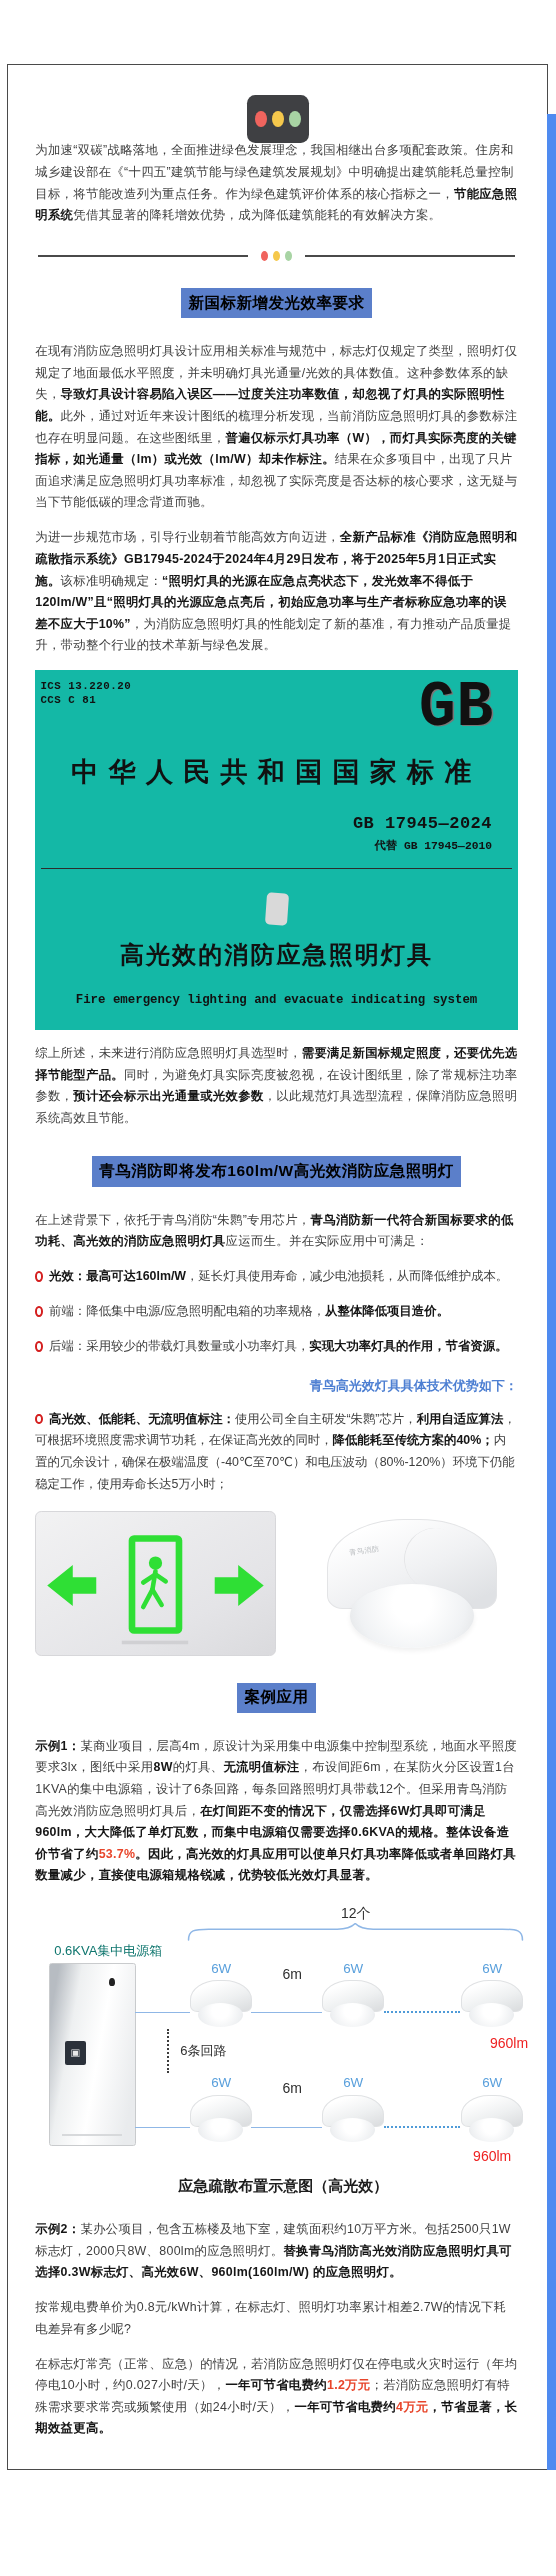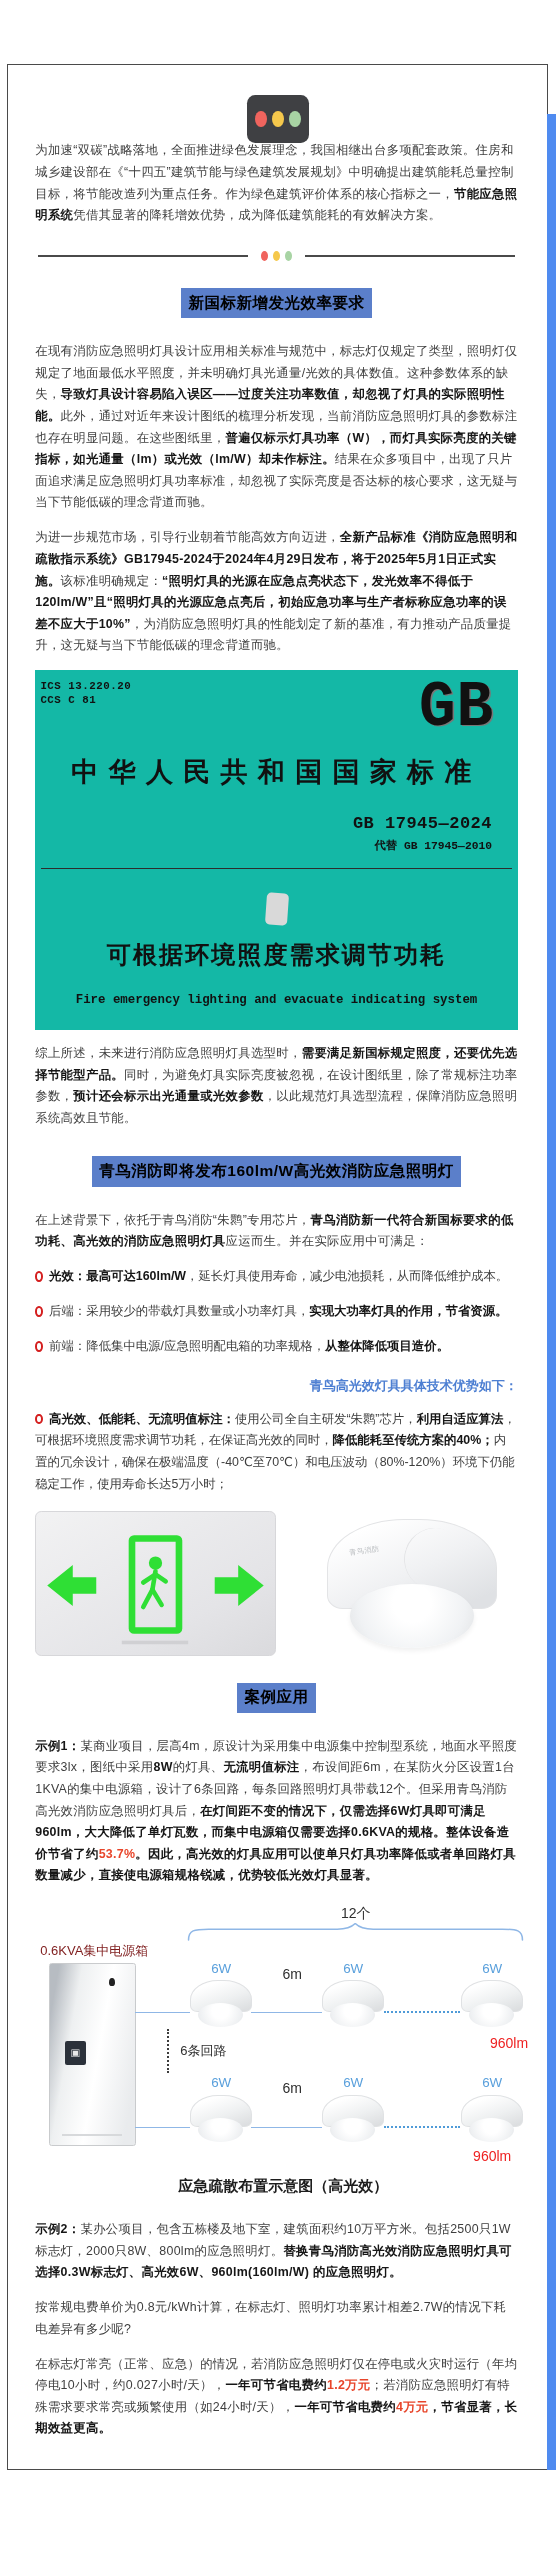--- a/index.html
+++ b/index.html
@@ -65,21 +65,21 @@
     border-left:1px solid #e3e4e6; border-radius:50%; transform:rotate(18deg); }
   .lampbig .dome { position:absolute; bottom:0; left:23px; width:124px; height:64px; border-radius:50%;
     background:radial-gradient(circle at 50% 30%, #ffffff 25%, #f0f2f4 70%, #e2e4e6 95%);
     box-shadow:0 3.1px 5.2px rgba(0,0,0,0.06); }
   .lampbig .logo { position:absolute; top:27px; left:21.6px; font-size:7.2px; color:#b9bcbf; transform:rotate(-8deg); letter-spacing:0.5px; }
 
   
   .diagram { position:relative; width:496px; height:301px; margin:17.5px auto 0; font-size:12.4px; }
   .dg-count { position:absolute; left:152px; width:337px; top:0; text-align:center; color:#2f2f2f; font-size:14px; }
   .dg-brace { position:absolute; left:152px; top:18.5px; }
-  .dg-psu { position:absolute; left:5px; top:37px; color:#7f1d1d; font-size:13px; }
+  .dg-psu { position:absolute; left:19px; top:37px; color:#0f766e; font-size:13px; }
   .cabinet { position:absolute; left:13.4px; top:58px; width:87px; height:183px;
     background:linear-gradient(100deg,#b7bcc2 8%,#eef0f1 28%,#ffffff 55%,#e9ebed 90%);
     border:0.5px solid #c9cbcd; border-radius:2.6px; }
   .cabinet .knob { position:absolute; top:14.4px; right:19.6px; width:5.7px; height:7.7px; background:#222; border-radius:50% 50% 50% 50%/60% 60% 40% 40%; }
   .cabinet .panel { position:absolute; top:77px; left:15.5px; width:20.6px; height:24px; background:#2b313a; border-radius:2.1px;
     color:#e8e8e8; font-size:10.3px; text-align:center; line-height:24px; }
   .cabinet .foot { position:absolute; bottom:8.2px; left:12.4px; right:12.4px; height:2.6px; background:#d7d9db; }
   .lampsm { position:absolute; width:62px; height:47px; }
   .lampsm .body { position:absolute; top:0; left:0; width:62px; height:32px;
     background:linear-gradient(160deg,#ffffff 20%,#eef0f1 60%,#dcdee0 95%);
@@ -117,48 +117,48 @@
         <i class="dot-yellow"></i>
         <i class="dot-green"></i>
       </span>
       <span class="line"></span>
     </div>
 
     <div class="banner-wrap"><span class="banner">新国标新增发光效率要求</span></div>
 
     <p class="p"><span>在现有消防应急照明灯具设计应用相关标准与规范中，标志灯仅规定了类型，照明灯仅规定了地面最低水平照度，并未明确灯具光通量/光效的具体数值。这种参数体系的缺失，</span><span class="b">导致灯具设计容易陷入误区——过度关注功率数值，却忽视了灯具的实际照明性能。</span><span>此外，通过对近年来设计图纸的梳理分析发现，当前消防应急照明灯具的参数标注也存在明显问题。在这些图纸里，</span><span class="b">普遍仅标示灯具功率（W），而灯具实际亮度的关键指标，如光通量（lm）或光效（lm/W）却未作标注。</span><span>结果在众多项目中，出现了只片面追求满足应急照明灯具功率标准，却忽视了实际亮度是否达标的核心要求，这无疑与当下节能低碳的理念背道而驰。</span></p>
 
-    <p class="p"><span>为进一步规范市场，引导行业朝着节能高效方向迈进，</span><span class="b">全新产品标准《消防应急照明和疏散指示系统》GB17945-2024于2024年4月29日发布，将于2025年5月1日正式实施。</span><span>该标准明确规定：</span><span class="b">“照明灯具的光源在应急点亮状态下，发光效率不得低于120lm/W”且“照明灯具的光源应急点亮后，初始应急功率与生产者标称应急功率的误差不应大于10%”</span><span>，为消防应急照明灯具的性能划定了新的基准，有力推动产品质量提升，这无疑与当下节能低碳的理念背道而驰。</span></p>
+    <p class="p"><span>为进一步规范市场，引导行业朝着节能高效方向迈进，</span><span class="b">全新产品标准《消防应急照明和疏散指示系统》GB17945-2024于2024年4月29日发布，将于2025年5月1日正式实施。</span><span>该标准明确规定：</span><span class="b">“照明灯具的光源在应急点亮状态下，发光效率不得低于120lm/W”且“照明灯具的光源应急点亮后，初始应急功率与生产者标称应急功率的误差不应大于10%”</span><span>，为消防应急照明灯具的性能划定了新的基准，有力推动产品质量提升，带动整个行业的技术革新与绿色发展。</span></p>
 
     <div class="gb">
       <div class="gb-top">
         <div class="gb-ics">
           <div>ICS 13.220.20</div>
           <div>CCS C 81</div>
         </div>
         <div class="gb-logo">GB</div>
       </div>
       <div class="gb-nation">中华人民共和国国家标准</div>
       <div class="gb-code">GB 17945—2024</div>
       <div class="gb-replace">代替 GB 17945—2010</div>
       <div class="gb-hr"></div>
       <div class="gb-stamp"></div>
-      <div class="gb-title">可根据环境照度需求调节功耗</div>
+      <div class="gb-title">高光效的消防应急照明灯具</div>
       <div class="gb-title-en">Fire emergency lighting and evacuate indicating system</div>
     </div>
 
     <p class="p"><span>综上所述，未来进行消防应急照明灯具选型时，</span><span class="b">需要满足新国标规定照度，还要优先选择节能型产品。</span><span>同时，为避免灯具实际亮度被忽视，在设计图纸里，除了常规标注功率参数，</span><span class="b">预计还会标示出光通量或光效参数</span><span>，以此规范灯具选型流程，保障消防应急照明系统高效且节能。</span></p>
 
     <div class="banner-wrap"><span class="banner">青鸟消防即将发布160lm/W高光效消防应急照明灯</span></div>
 
     <p class="p"><span>在上述背景下，依托于青鸟消防“朱鹮”专用芯片，</span><span class="b">青鸟消防新一代符合新国标要求的低功耗、高光效的消防应急照明灯具</span><span>应运而生。并在实际应用中可满足：</span></p>
 
     <p class="feat"><span class="ring"></span><span class="b">光效：</span><span class="b">最高可达160lm/W</span><span>，延长灯具使用寿命，减少电池损耗，从而降低维护成本。</span></p>
+    <p class="feat"><span class="ring"></span><span>前端：</span><span>降低集中电源/应急照明配电箱的功率规格，</span><span class="b">从整体降低项目造价。</span></p>
     <p class="feat"><span class="ring"></span><span>后端：</span><span>采用较少的带载灯具数量或小功率灯具，</span><span class="b">实现大功率灯具的作用，节省资源。</span></p>
-    <p class="feat"><span class="ring"></span><span>前端：</span><span>降低集中电源/应急照明配电箱的功率规格，</span><span class="b">从整体降低项目造价。</span></p>
 
     <p class="tech-heading">青鸟高光效灯具具体技术优势如下：</p>
 
     <p class="feat"><span class="ring"></span><span class="b">高光效、低能耗、无流明值标注：</span><span>使用公司全自主研发“朱鹮”芯片，</span><span class="b">利用自适应算法</span><span>，可根据环境照度需求调节功耗，在保证高光效的同时，</span><span class="b">降低能耗至传统方案的40%；</span><span>内置的冗余设计，确保在极端温度（-40℃至70℃）和电压波动（80%-120%）环境下仍能稳定工作，使用寿命长达5万小时；</span></p>
 
     <div class="products">
       <div class="exit-sign">
         <svg viewBox="0 0 468 282">
           <g fill="#2fdf35">
             <path d="M118 128 h-46 v-24 l-50 40 50 40 v-24 h46 z"></path>

